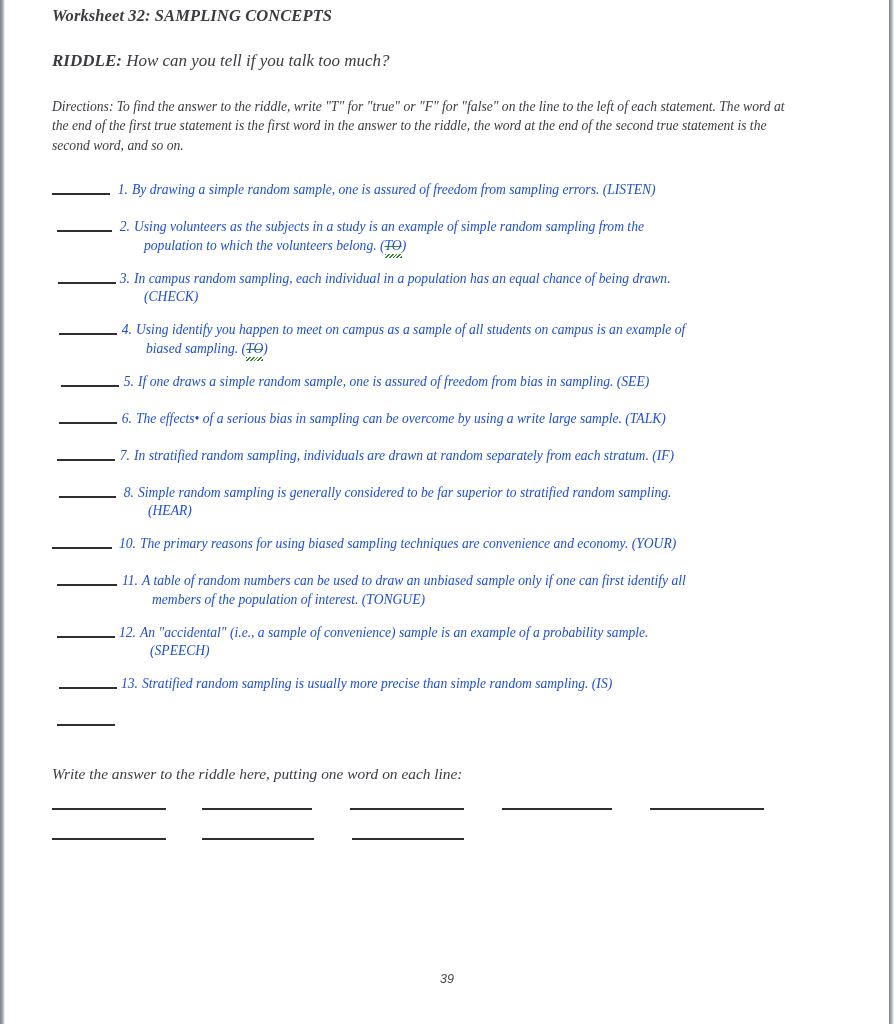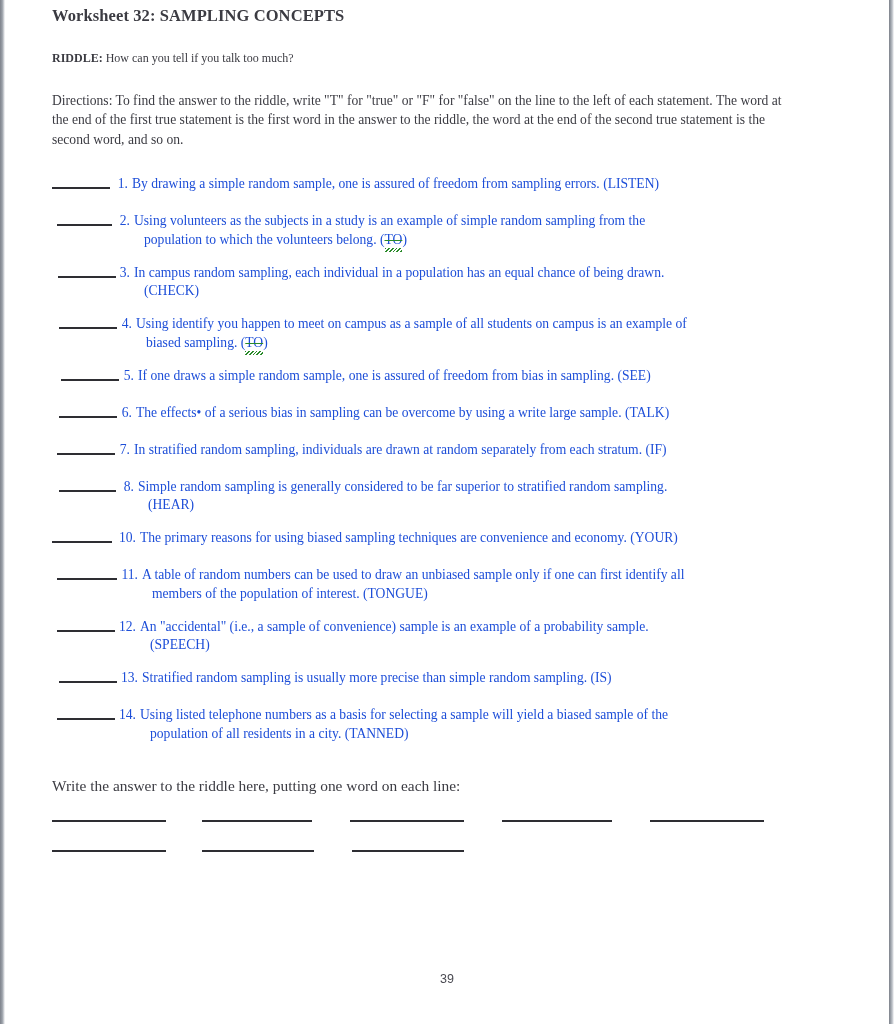--- a/index.html
+++ b/index.html
@@ -34,20 +34,21 @@
     background: linear-gradient(to left, #ffffff 0%, #cfd2d7 25%, #9aa0a8 65%, #7e828b 100%);
   }
 
   .sheet {
     position: absolute;
     left: 0;
     top: 0;
     width: 894px;
     height: 964px;
     padding: 0;
+    font-style: italic;
   }
 
   .inner {
     position: absolute;
     left: 52px;
     top: 6px;
     width: 742px;
   }
 
   h1.title {
@@ -55,21 +56,21 @@
     font-weight: bold;
     letter-spacing: 0.1px;
     margin: 0;
     padding: 0;
     line-height: 1.2;
     color: #3b3b42;
   }
 
   .riddle {
     margin-top: 25px;
-    font-size: 12px;
+    font-size: 17px;
     line-height: 1.2;
     color: #3b3b42;
   }
   .riddle .lbl {
     font-weight: bold;
   }
   .riddle .q {
     font-weight: normal;
   }
 
@@ -284,24 +285,20 @@
 
       <div class="item" style="margin-bottom:17px;">
         <div class="blank" style="width:58px; left:7px; top:12px;"></div>
         <div class="item-text" style="margin-left:90px;">
           <span class="num">13.</span><span class="item-body">Stratified random sampling is usually more precise than simple random sampling.  (IS)</span>
         </div>
       </div>
 
       <div class="item" style="margin-bottom:10px;">
         <div class="blank" style="width:58px; left:5px; top:12px;"></div>
-        <div class="item-text" style="margin-left:88px;">
-          <span class="num">14.</span><span class="item-body">Using listed telephone numbers as a basis for selecting a sample will yield a biased sample of the</span>
-          <span class="item-cont">population of all residents in a city. (TANNED)</span>
-        </div>
       </div>
 
     </div>
 
     <div class="answer-prompt">Write the answer to the riddle here, putting one word on each line:</div>
 
     <div class="answer-rows">
       <div class="answer-row">
         <div class="ansline" style="width:114px;"></div>
         <div class="ansline" style="width:110px; margin-left:6px;"></div>

